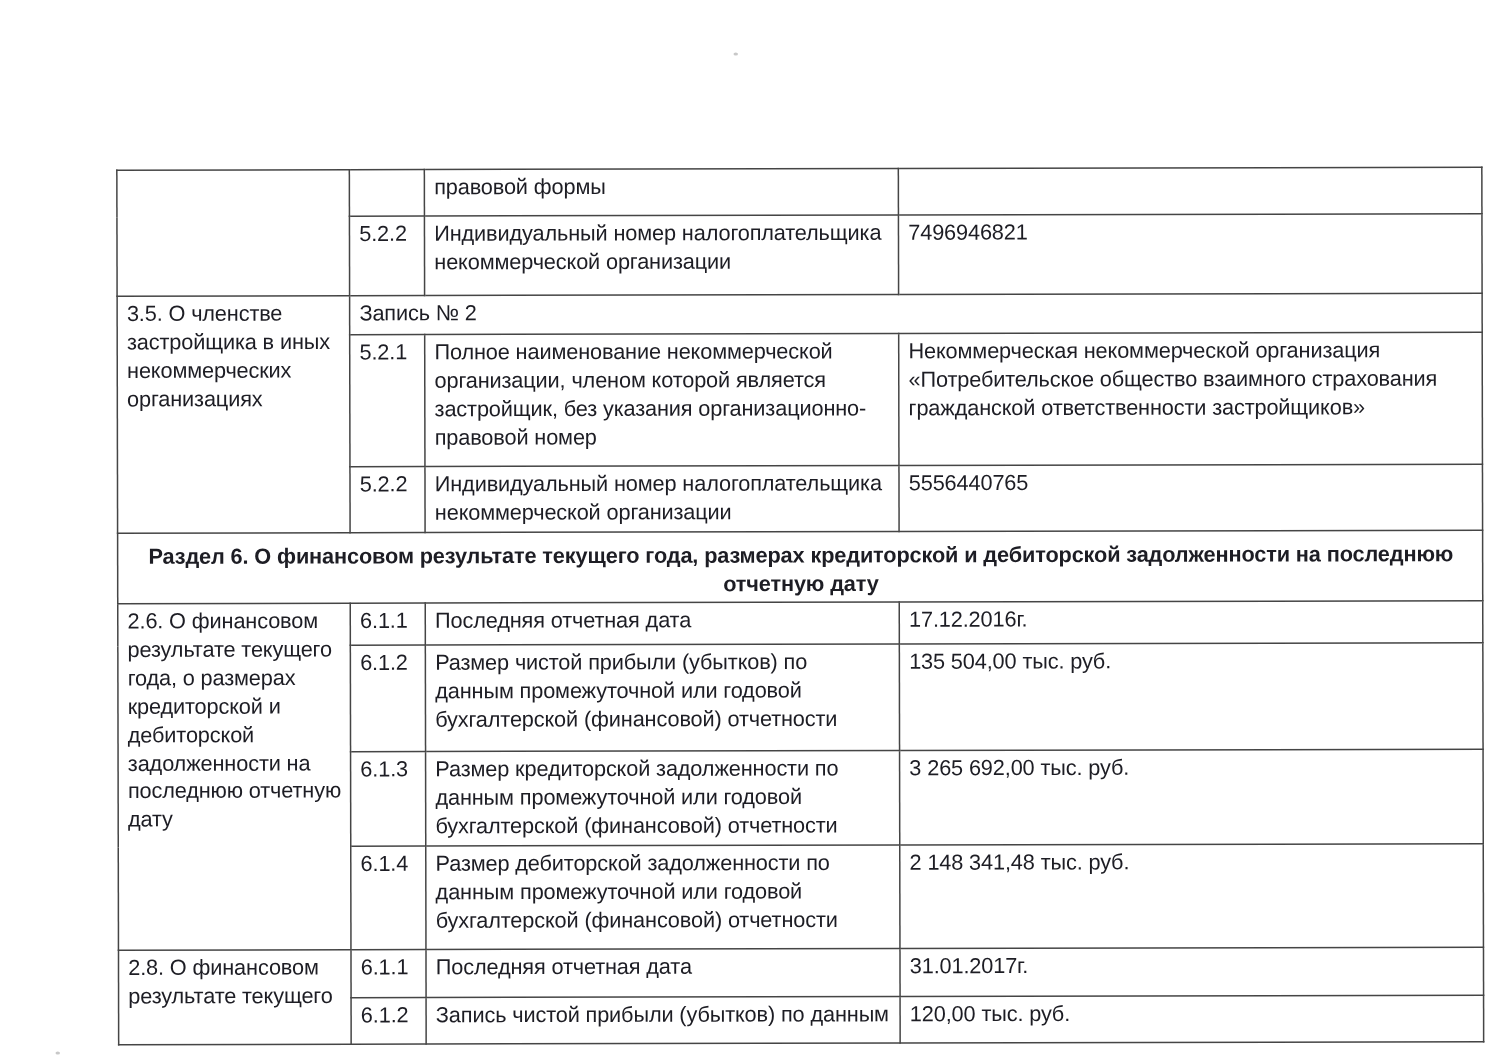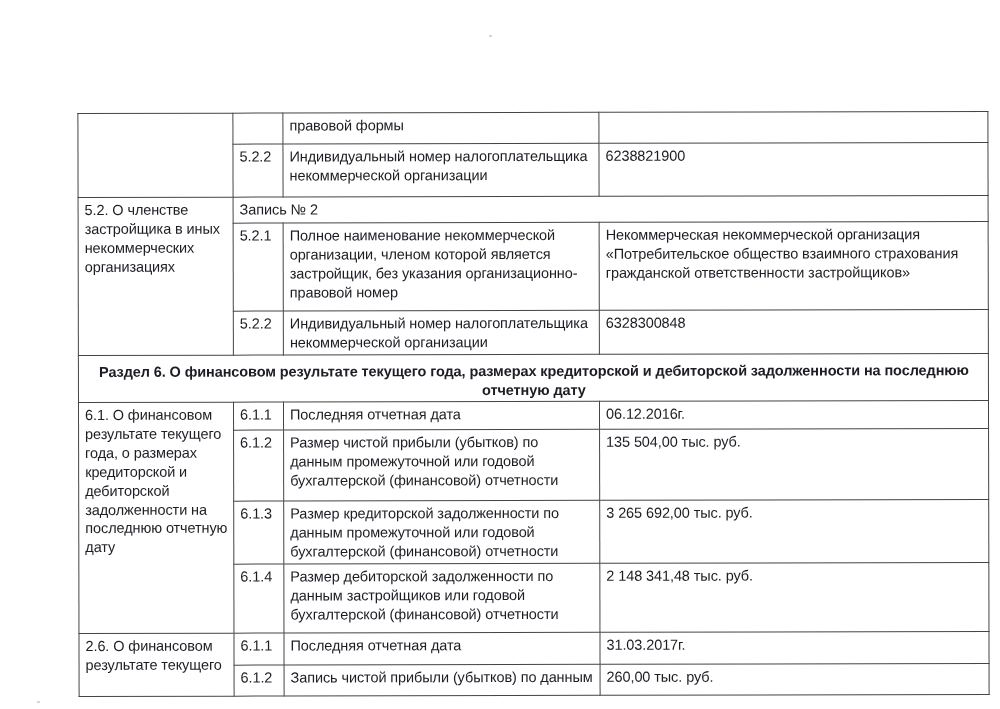--- a/index.html
+++ b/index.html
@@ -68,74 +68,74 @@
     <tbody>
         <tr class="rA">
       <td class="cat-cell" rowspan="2"></td>
       <td class="num-cell"></td>
       <td>правовой формы</td>
       <td></td>
     </tr>
     <tr class="rB">
       <td class="num-cell">5.2.2</td>
       <td>Индивидуальный номер налогоплательщика некоммерческой организации</td>
-      <td>6238821900</td>
+      <td>7496946821</td>
     </tr>
 
     <tr class="rC">
-      <td class="cat-cell" rowspan="3">5.2. О членстве застройщика в иных некоммерческих организациях</td>
+      <td class="cat-cell" rowspan="3">3.5. О членстве застройщика в иных некоммерческих организациях</td>
       <td colspan="3">Запись № 2</td>
     </tr>
     <tr class="rD">
       <td class="num-cell">5.2.1</td>
       <td>Полное наименование некоммерческой организации, членом которой является застройщик, без указания организационно-правовой номер</td>
       <td>Некоммерческая некоммерческой организация «Потребительское общество взаимного страхования гражданской ответственности застройщиков»</td>
     </tr>
     <tr class="rE">
       <td class="num-cell">5.2.2</td>
       <td>Индивидуальный номер налогоплательщика некоммерческой организации</td>
-      <td>6328300848</td>
+      <td>5556440765</td>
     </tr>
 
     <tr class="rF section-row">
       <td colspan="4">Раздел 6. О финансовом результате текущего года, размерах кредиторской и дебиторской задолженности на последнюю отчетную дату</td>
     </tr>
 
     <tr class="rG">
-      <td class="cat-cell" rowspan="4">6.1. О финансовом результате текущего года, о размерах кредиторской и дебиторской задолженности на последнюю отчетную дату</td>
+      <td class="cat-cell" rowspan="4">2.6. О финансовом результате текущего года, о размерах кредиторской и дебиторской задолженности на последнюю отчетную дату</td>
       <td class="num-cell">6.1.1</td>
       <td>Последняя отчетная дата</td>
-      <td>06.12.2016г.</td>
+      <td>17.12.2016г.</td>
     </tr>
     <tr class="rH">
       <td class="num-cell">6.1.2</td>
       <td>Размер чистой прибыли (убытков) по данным промежуточной или годовой бухгалтерской (финансовой) отчетности</td>
       <td>135 504,00 тыс. руб.</td>
     </tr>
     <tr class="rI">
       <td class="num-cell">6.1.3</td>
       <td>Размер кредиторской задолженности по данным промежуточной или годовой бухгалтерской (финансовой) отчетности</td>
       <td>3 265 692,00 тыс. руб.</td>
     </tr>
     <tr class="rJ">
       <td class="num-cell">6.1.4</td>
-      <td>Размер дебиторской задолженности по данным застройщиков или годовой бухгалтерской (финансовой) отчетности</td>
+      <td>Размер дебиторской задолженности по данным промежуточной или годовой бухгалтерской (финансовой) отчетности</td>
       <td>2 148 341,48 тыс. руб.</td>
     </tr>
 
     <tr class="rK">
-      <td class="cat-cell" rowspan="2">2.6. О финансовом результате текущего</td>
+      <td class="cat-cell" rowspan="2">2.8. О финансовом результате текущего</td>
       <td class="num-cell">6.1.1</td>
       <td>Последняя отчетная дата</td>
-      <td>31.03.2017г.</td>
+      <td>31.01.2017г.</td>
     </tr>
     <tr class="rL">
       <td class="num-cell">6.1.2</td>
       <td>Запись чистой прибыли (убытков) по данным</td>
-      <td>260,00 тыс. руб.</td>
+      <td>120,00 тыс. руб.</td>
     </tr>
   </tbody>
     </table>
 
   <div class="speck sp1"></div>
   <div class="speck sp2"></div>
   <div class="speck sp3"></div>
   <div class="speck sp4"></div>
   <div class="speck sp5"></div>
   <div class="speck sp6"></div>

